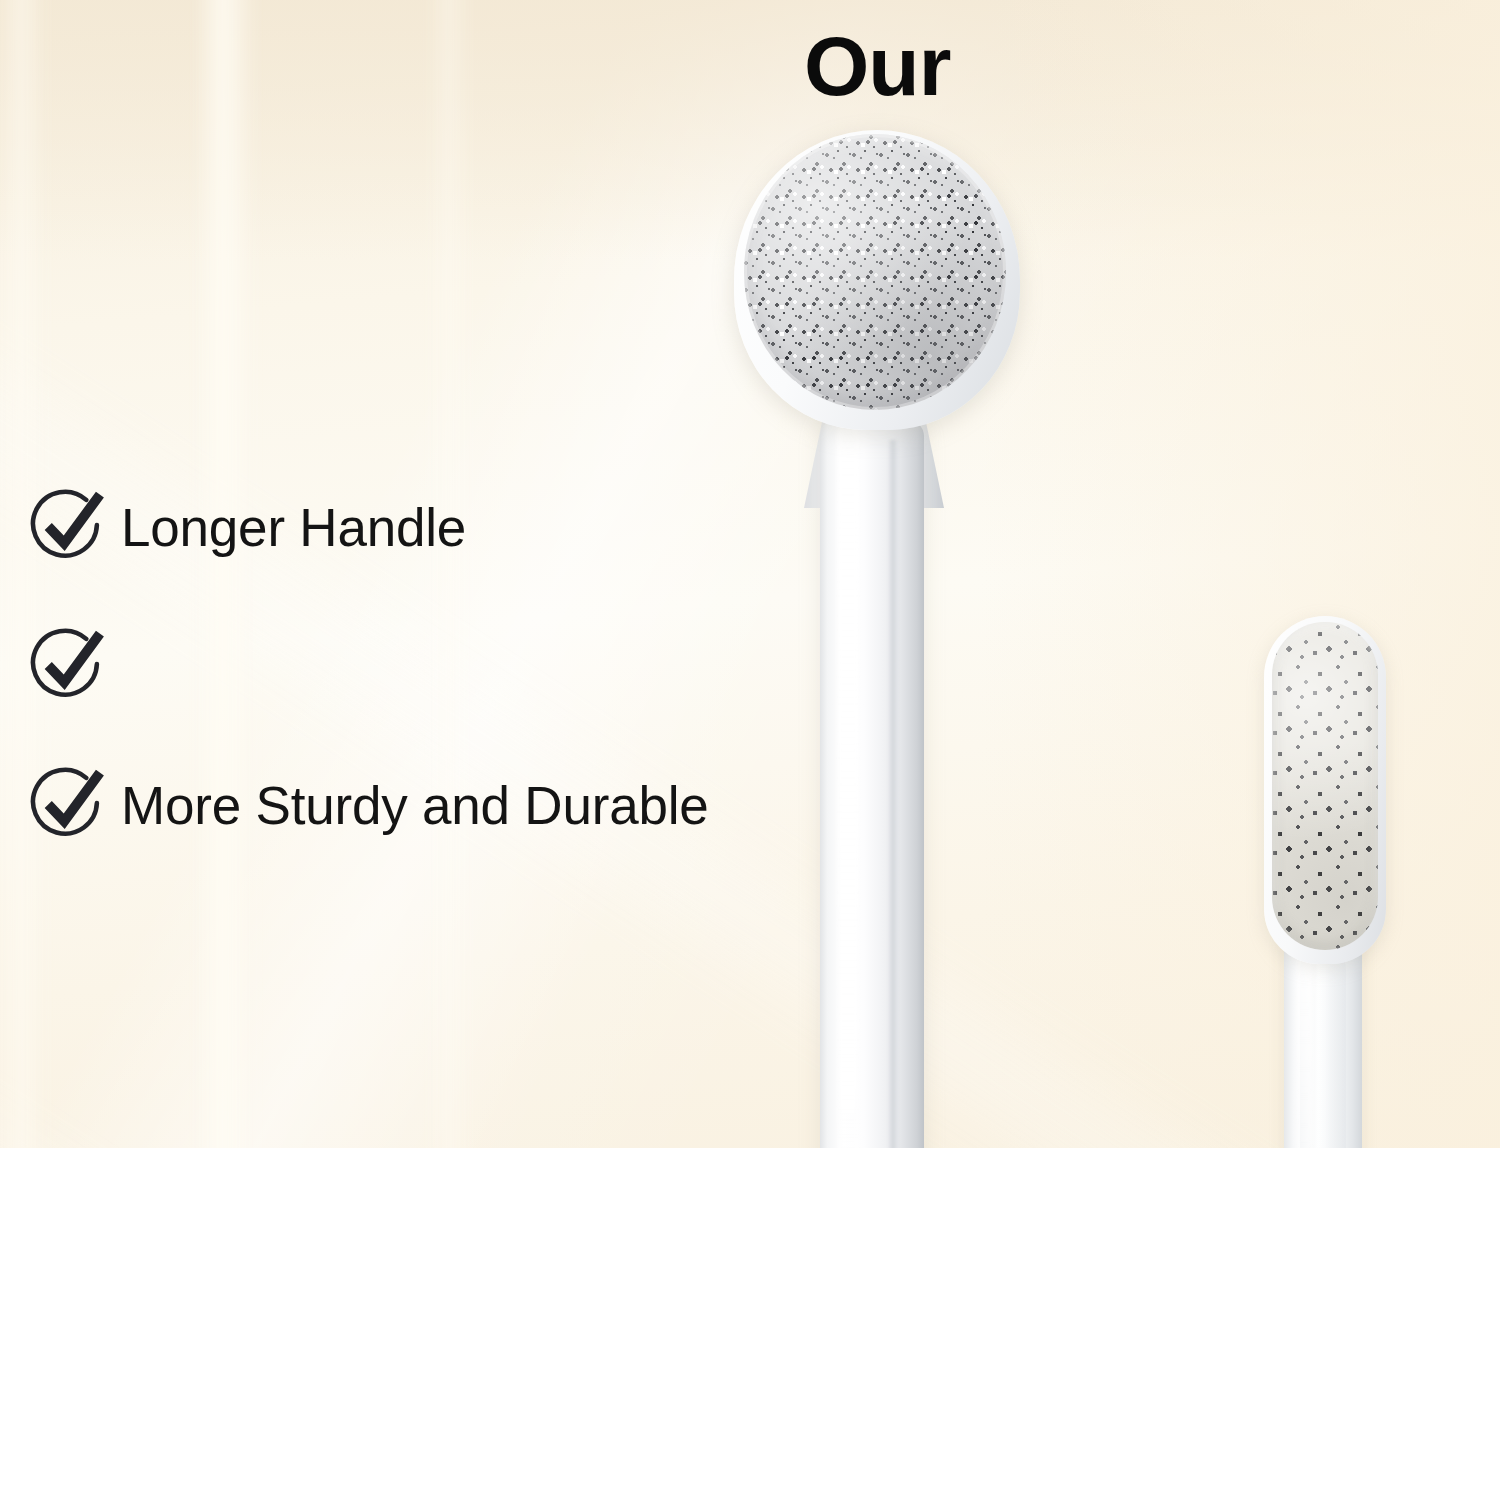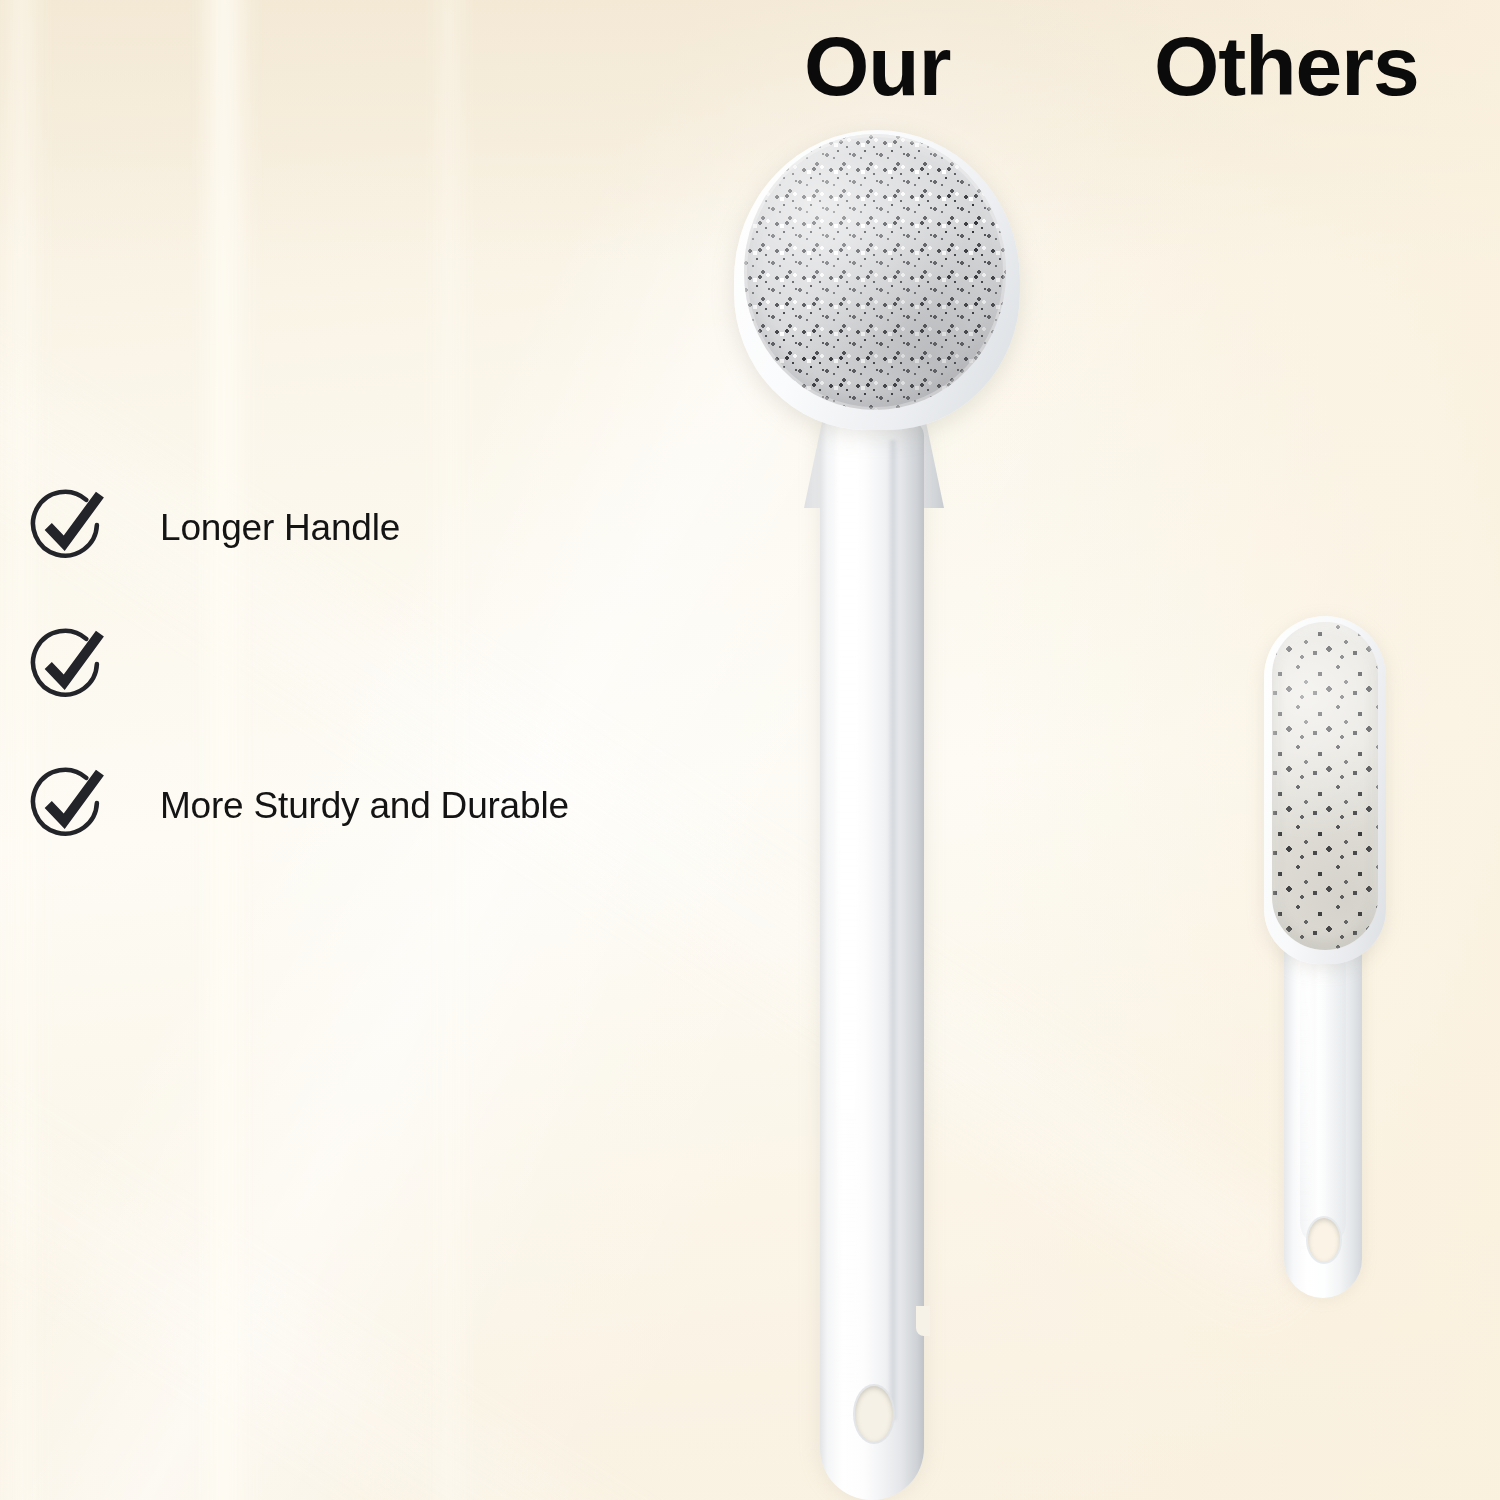--- a/index.html
+++ b/index.html
@@ -4,21 +4,21 @@
 <title>Product Comparison</title>
 <style>
   html, body {
     margin: 0;
     padding: 0;
     background: #ffffff;
   }
   #stage {
     position: relative;
     width: 1500px;
-    height: 1500px;
+    height: 1148px;
     overflow: hidden;
     font-family: "Liberation Sans", sans-serif;
     background: #faf4e8;
   }
 
   
   .bg-base {
     position: absolute;
     inset: 0;
     background:
@@ -91,25 +91,25 @@
   }
   .check-icon {
     width: 76px;
     height: 76px;
     flex: 0 0 76px;
     position: relative;
     top: -2px;
   }
   .check-icon svg { display: block; width: 76px; height: 76px; }
   .feature-label {
-    font-size: 37px;
+    font-size: 53px;
     line-height: 1;
     color: #141414;
     white-space: nowrap;
-    margin-left: 54px;
+    margin-left: 15px;
     font-weight: 400;
     letter-spacing: -0.2px;
   }
 
   
   #our-product {
     position: absolute;
     left: 700px;
     top: 120px;
     width: 400px;
@@ -339,21 +339,20 @@
   <div class="bg-base"></div>
   <div class="bg-warm-top"></div>
   <div class="bg-warm-right"></div>
   <div class="bg-diag diag-1"></div>
   <div class="bg-diag diag-2"></div>
   <div class="bg-streak streak-b"></div>
   <div class="bg-streak streak-a"></div>
   <div class="bg-streak streak-c"></div>
 
   <div class="col-heading" id="heading-our">Our</div>
-  <div class="col-heading" id="heading-others">Others</div>
 
   <div id="feature-list">
 
     <div class="feature-row">
       <span class="check-icon">
         <svg viewBox="0 0 100 100" aria-hidden="true">
           <path d="M74 17 A42 42 0 1 0 88 50" fill="none" stroke="#23242a" stroke-width="6" stroke-linecap="round"></path>
           <path d="M24 52 L45 74 L92 10" fill="none" stroke="#23242a" stroke-width="13" stroke-linecap="butt" stroke-linejoin="miter"></path>
         </svg>
       </span>

